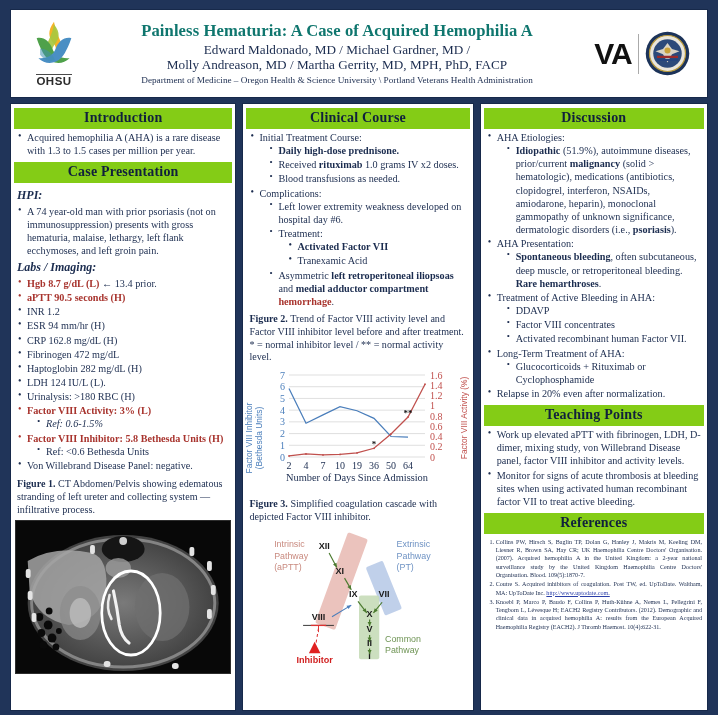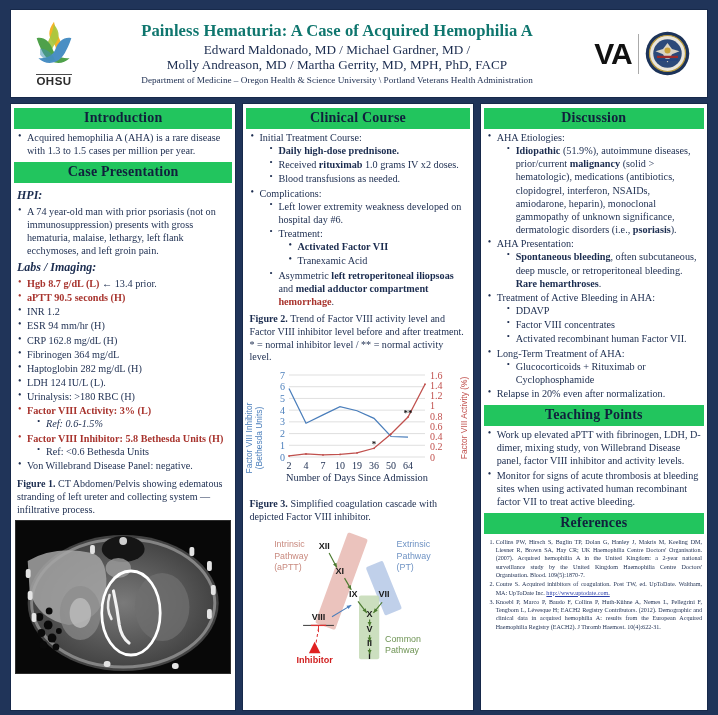--- a/index.html
+++ b/index.html
@@ -26,21 +26,21 @@
   .logo-va{width:118px;min-width:118px;height:72px;display:flex;align-items:center;justify-content:center;gap:6px;}
   .va-text{font-family:"Liberation Sans",sans-serif;font-weight:bold;font-size:30px;color:#111;letter-spacing:-1px;}
   .va-div{width:1px;height:40px;background:#aaa;}
   .va-seal{width:45px;height:45px;}
   
   .cols{display:flex;gap:6px;margin-top:5px;height:608px;}
   .col{background:#ffffff;border:1px solid #17294a;box-sizing:border-box;
      width:231px;overflow:hidden;display:flex;flex-direction:column;}
   .col.mid{width:236px;}
   .col.right{width:233px;}
-  .secbar{background:#22c55e;text-align:center;font-weight:bold;font-size:14px;color:#10203c;
+  .secbar{background:#84cc16;text-align:center;font-weight:bold;font-size:14px;color:#10203c;
      padding:2px 0 3px 0;margin:4px 3px 2px 3px;letter-spacing:.2px;}
   .body{padding:0 5px 0 6px;font-size:10.2px;line-height:1.29;}
   ul{list-style:none;margin:0;padding:0;}
   li{position:relative;padding-left:10px;margin:0 0 1px 0;}
   li:before{content:"\2022";position:absolute;left:1px;top:-1px;font-size:10px;color:#1b2c4f;}
   ul.lvl2{margin-left:9px;}
   ul.lvl2>li:before{font-size:9px;}
   ul.lvl3{margin-left:9px;}
   b{font-weight:bold;}
   .red{color:#a8342e;}
@@ -124,21 +124,21 @@
         <ul>
           <li>A 74 year-old man with prior psoriasis (not on immunosuppression) presents with gross hematuria, malaise, lethargy, left flank ecchymoses, and left groin pain.</li>
         </ul>
         <div class="italic">Labs / Imaging:</div>
         <ul id="labs-list">
             <li class="red"><b>Hgb 8.7 g/dL (L)</b><span style="color: rgb(27, 44, 79); font-weight: normal;"> ← 13.4 prior.</span></li>
             <li class="red"><b>aPTT 90.5 seconds (H)</b></li>
             <li><span>INR 1.2</span></li>
             <li><span>ESR 94 mm/hr (H)</span></li>
             <li><span>CRP 162.8 mg/dL (H)</span></li>
-            <li><span>Fibrinogen 364 mg/dL</span></li>
+            <li><span>Fibrinogen 472 mg/dL</span></li>
             <li><span>Haptoglobin 282 mg/dL (H)</span></li>
             <li><span>LDH 124 IU/L (L).</span></li>
             <li><span>Urinalysis: &gt;180 RBC (H)</span></li>
             <li class="red"><b>Factor VIII Activity: 3% (L)</b><ul class="lvl2">
                 <li style="color: rgb(27, 44, 79); font-style: italic;">Ref: 0.6-1.5%</li>
               </ul></li>
             <li class="red"><b>Factor VIII Inhibitor: 5.8 Bethesda Units (H)</b><ul class="lvl2">
                 <li style="color: rgb(27, 44, 79);">Ref: &lt;0.6 Bethesda Units</li>
               </ul></li>
             <li>Von Willebrand Disease Panel: negative.</li>

